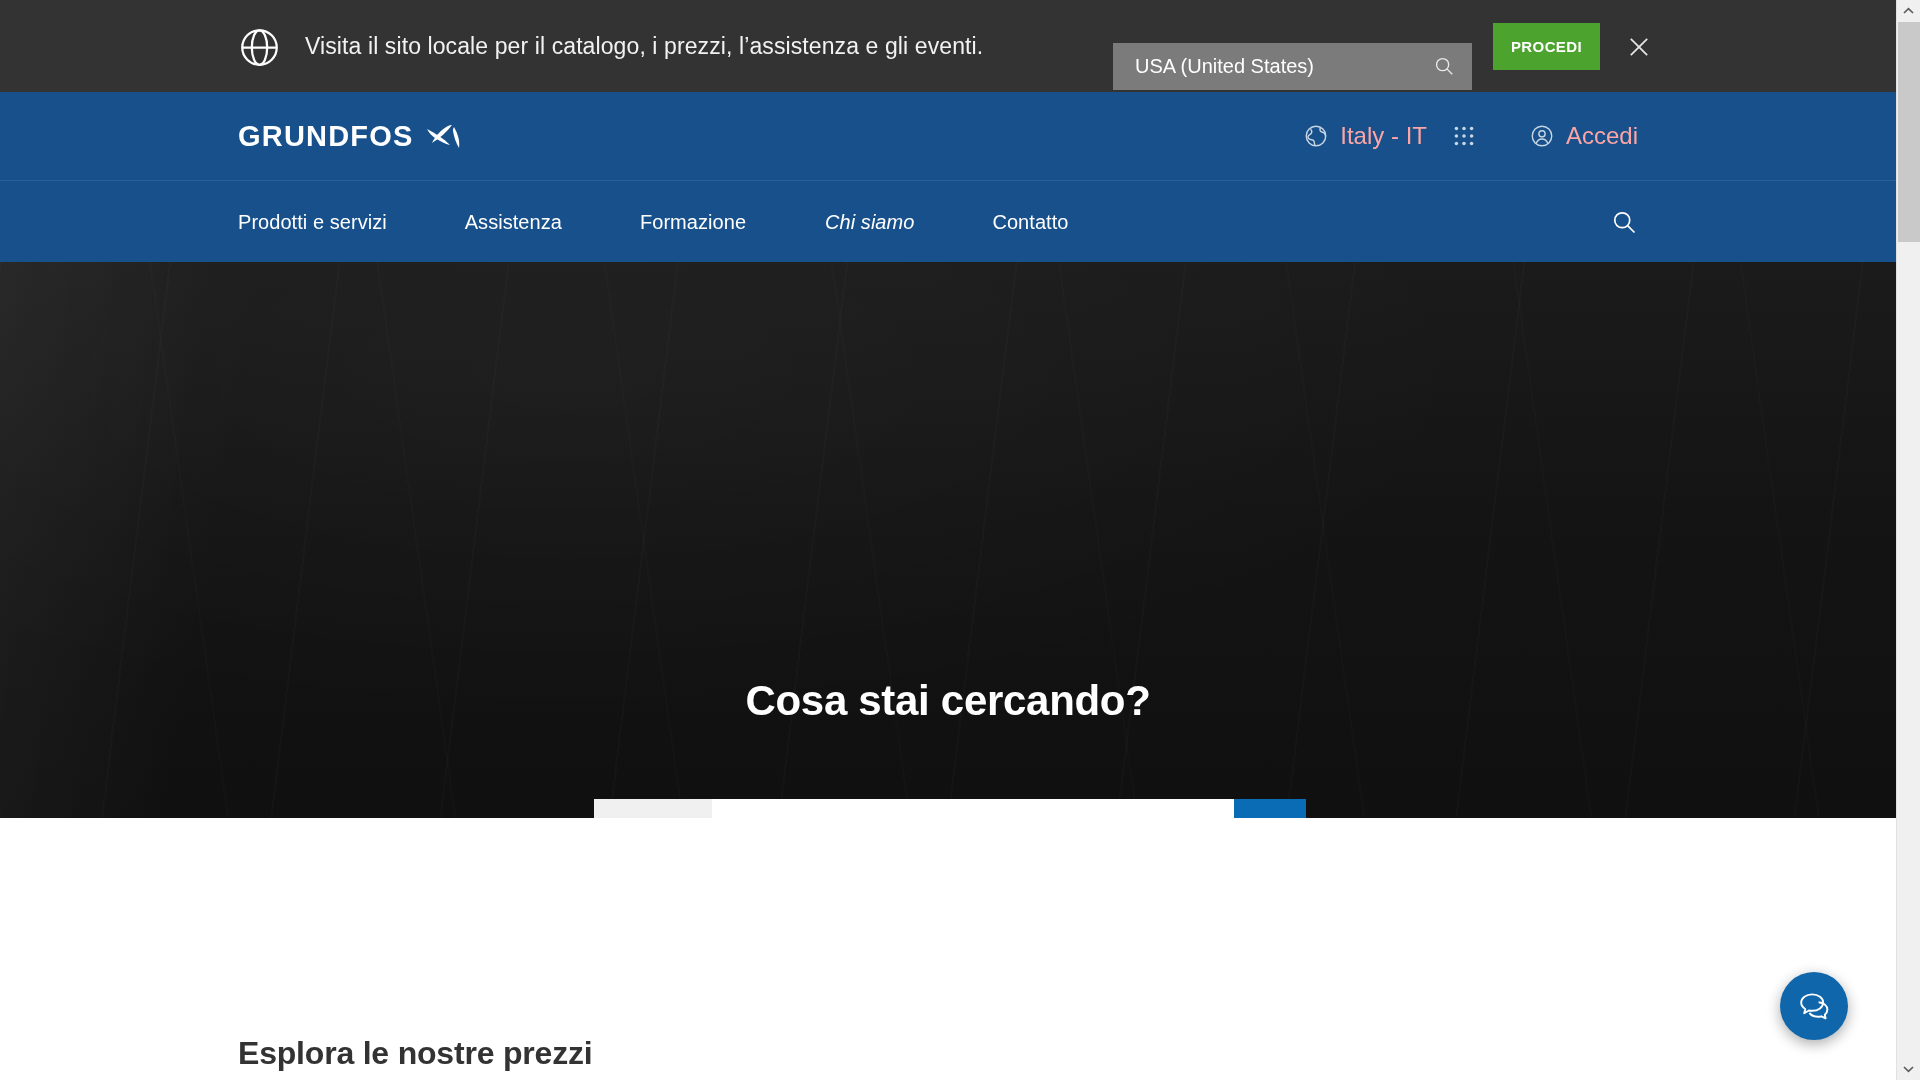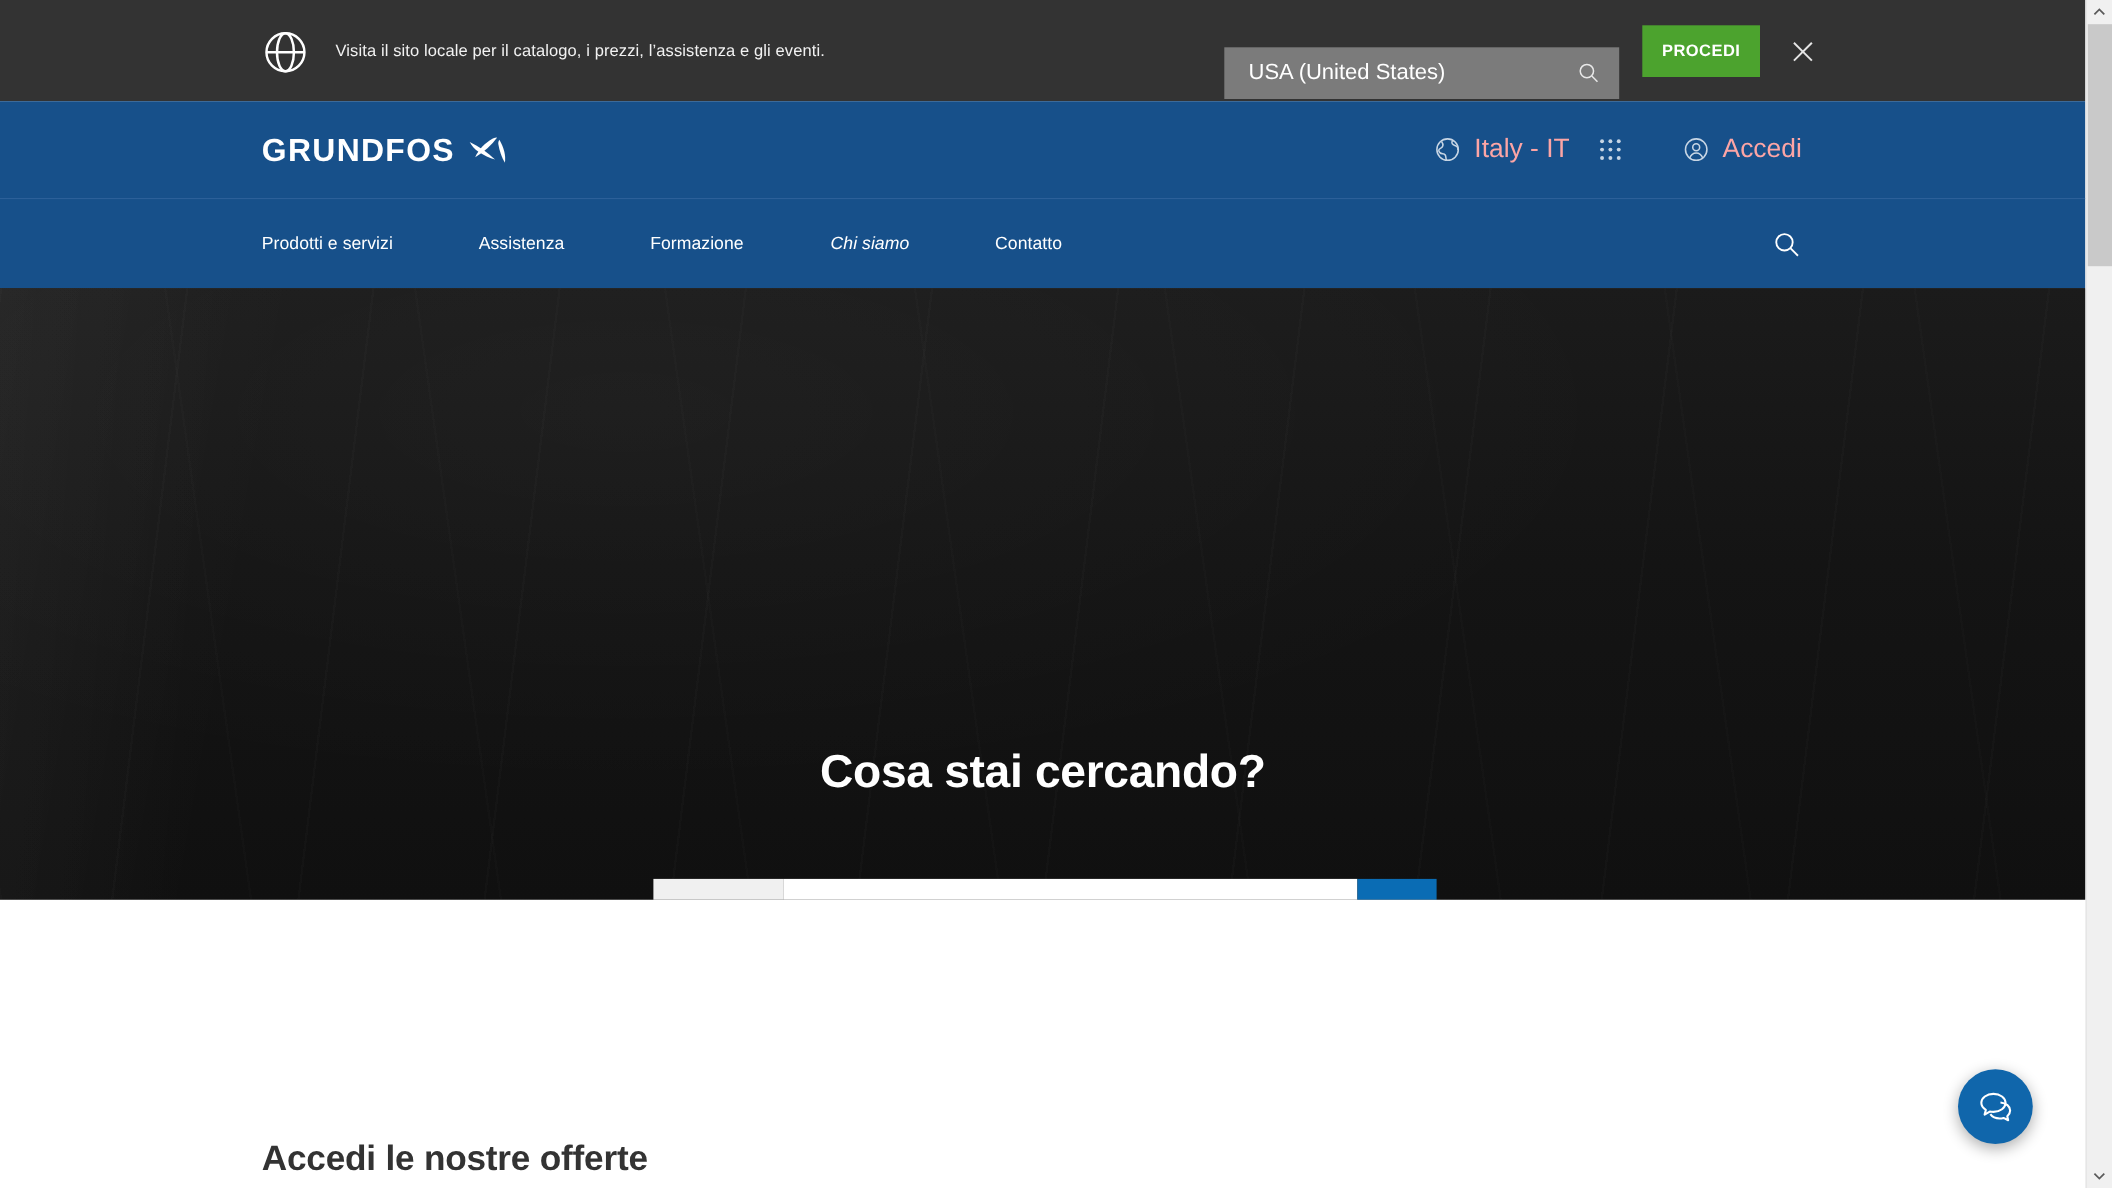--- a/index.html
+++ b/index.html
@@ -14,21 +14,21 @@
 
   
   .locale-banner {
     position:relative; height:92px; background:#333333;
     display:flex; align-items:center;
   }
   .globe-icon { position:absolute; left:237px; top:25px; width:45px; height:45px; color:#ffffff; }
   .globe-icon svg { display:block; width:45px; height:45px; }
   .locale-text {
     position:absolute; left:305px; top:50%; transform:translateY(-50%);
-    color:#f2f2f2; font-size:15px; letter-spacing:0.1px; white-space:nowrap;
+    color:#f2f2f2; font-size:23px; letter-spacing:0.1px; white-space:nowrap;
   }
   .country-select {
     position:absolute; left:1113px; top:23px; width:359px; height:47px;
     background:#7b7b7b; display:flex; align-items:center;margin-top:20px;
   }
   .country-value { color:#ffffff; font-size:20px; padding-left:22px; white-space:nowrap; }
   .country-search-icon { position:absolute; right:17px; top:12px; width:22px; height:22px; color:#e8e8e8; }
   .country-search-icon svg { display:block; width:22px; height:22px; }
   .proceed-btn {
     position:absolute; left:1493px; top:23px; width:107px; height:47px;
@@ -62,21 +62,21 @@
   .grid-ico svg { display:block; width:26px; height:26px; color:#c7d5e4; }
   .signin { margin-left:52px; }
 
   
   .navbar {
     position:relative; height:82px; background:#17508a;
     border-top:1px solid #2c6099;
   }
   .nav-items { position:absolute; left:238px; top:0; height:82px; display:flex; align-items:center; }
   .nav-link {
-    color:#ffffff; font-size:16px; white-space:nowrap; cursor:pointer;
+    color:#ffffff; font-size:20px; white-space:nowrap; cursor:pointer;
     text-decoration:none; letter-spacing:0.05px;
   }
   .nav-gap-1 { margin-right:78px; }
   .nav-gap-2 { margin-right:78px; }
   .nav-gap-3 { margin-right:79px; }
   .nav-gap-4 { margin-right:78px;font-style:italic; }
   .nav-search {
     position:absolute; right:258px; top:50%; transform:translateY(-50%);
     width:28px; height:28px; color:#ffffff; cursor:pointer;
   }
@@ -272,21 +272,21 @@
           
         </div>
         <input class="sb-input" type="text" placeholder="Cerca..." style="">
         <button class="sb-submit">
           
         </button>
       </div>
     </div>
 
     <div class="content"></div>
-    <h2 class="section-title">Accedi le nostre offerte</h2>
+    <h2 class="section-title">Esplora le nostre prezzi</h2>
 
     <button class="chat-fab">
       <span>
         <svg viewBox="0 0 34 30" fill="none" stroke="currentColor" stroke-width="1.9" stroke-linejoin="round">
           <path d="M15.2 3.4 C9.1 3.4 4.2 7.1 4.2 11.6 C4.2 14.2 5.8 16.5 8.3 18 L7.2 22.3 L11.9 19.5 C12.9 19.7 14 19.8 15.2 19.8 C21.3 19.8 26.2 16.1 26.2 11.6 C26.2 7.1 21.3 3.4 15.2 3.4 Z"></path>
           <path d="M21.6 11.2 C26.8 11.6 30.4 14.8 30.4 18.6 C30.4 20.6 29.4 22.4 27.8 23.8 L28.6 27.4 L24.4 25.3 C23.3 25.6 22.1 25.8 20.9 25.8 C17.2 25.8 14 24.2 12.4 21.9"></path>
         </svg>
       </span>
     </button>
 

